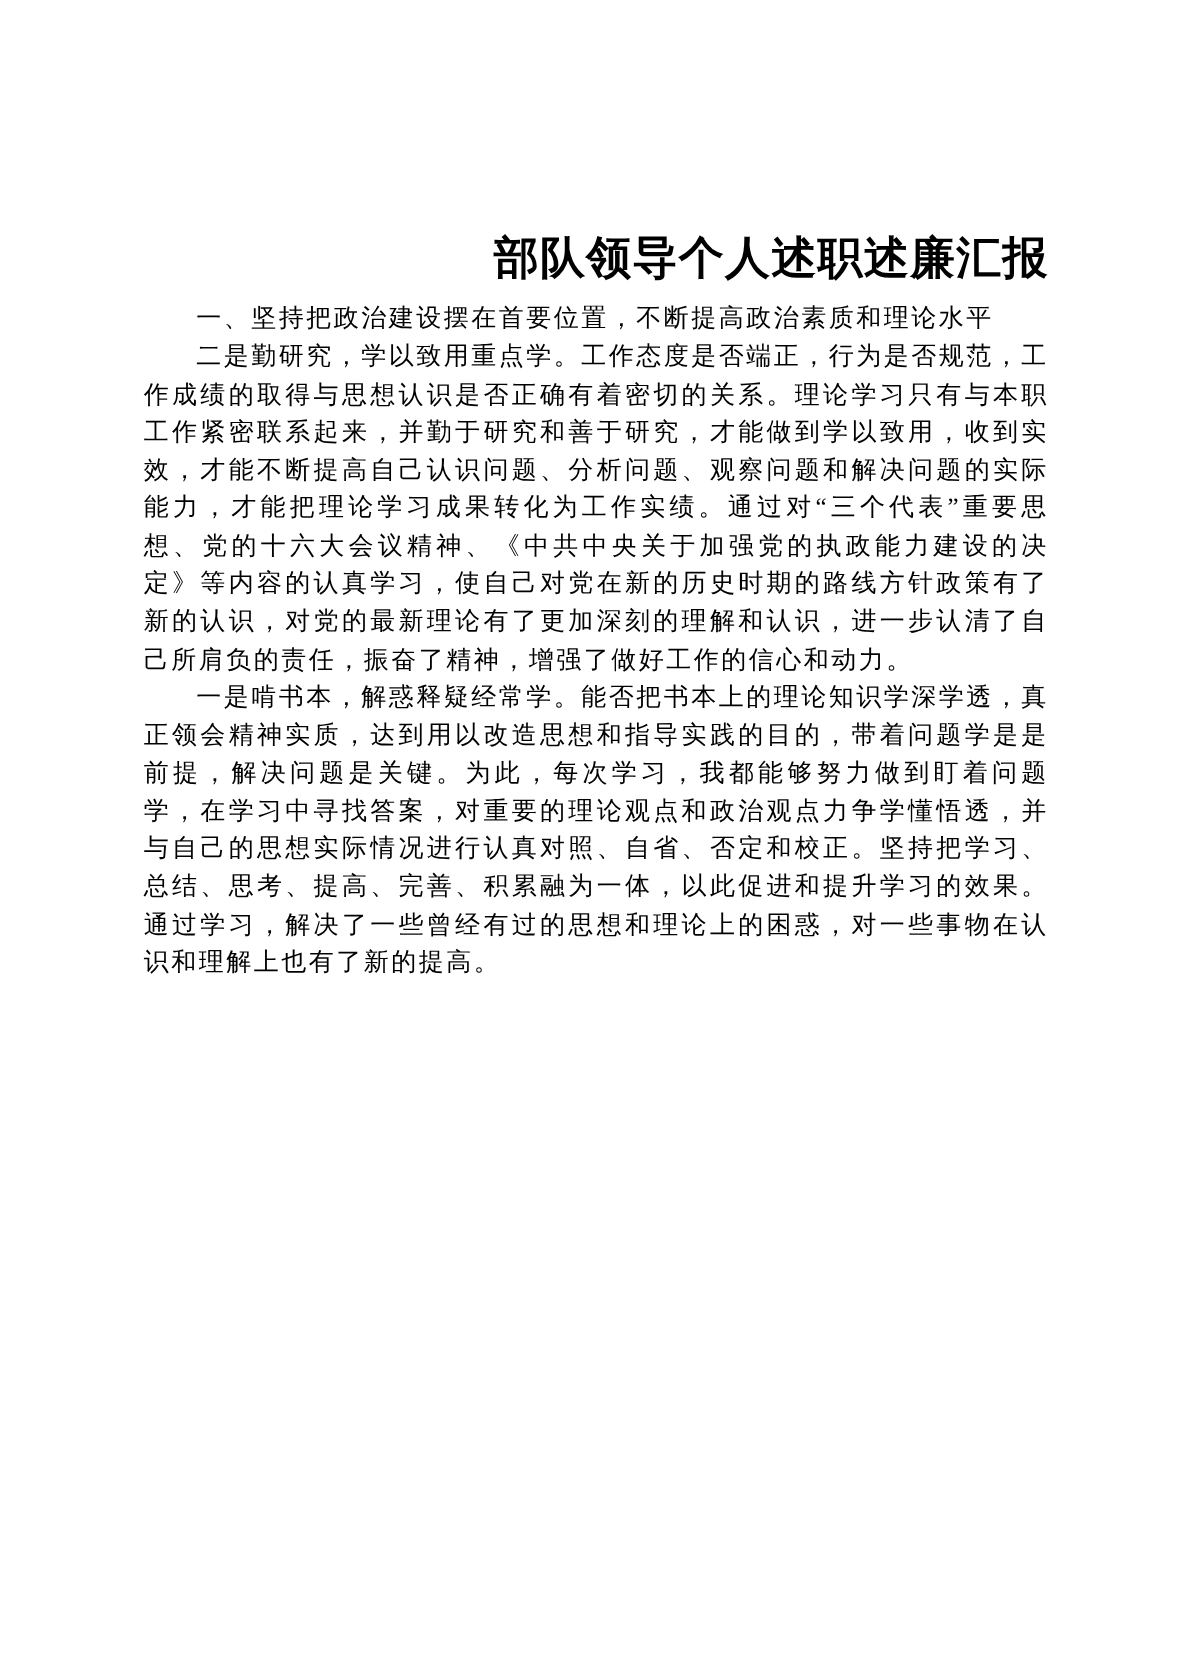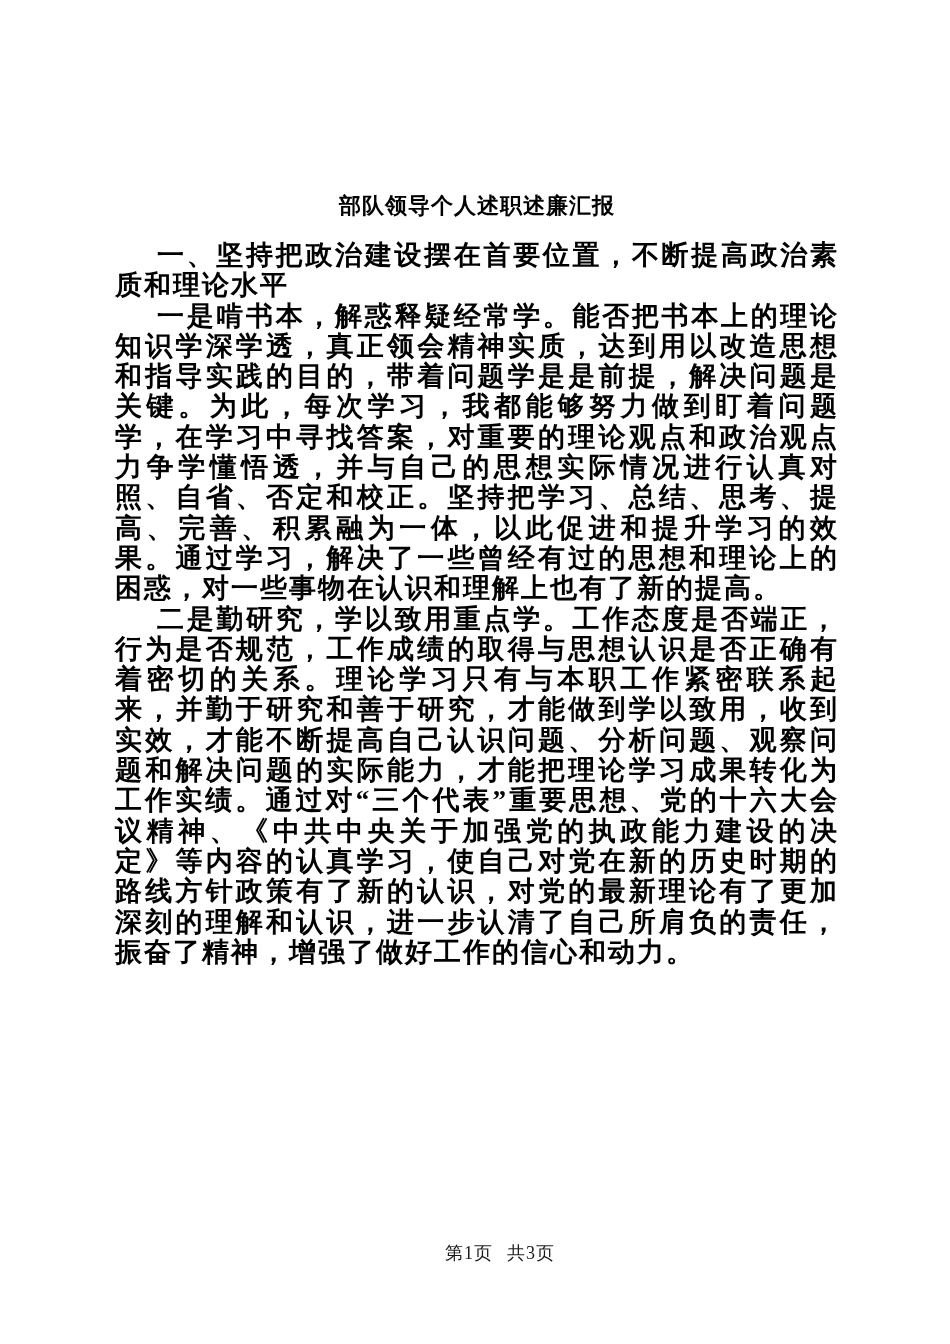--- a/index.html
+++ b/index.html
@@ -15,45 +15,44 @@
     overflow: hidden;
     font-family: "Liberation Serif", "DejaVu Serif", serif;
     color: #000000;
   }
   .doc-title {
     position: absolute;
     top: 184px;
     left: 115px;
     width: 724px;
     margin: 0;
-    text-align: center;
+    text-align: right;
     font-family: "Liberation Serif", "DejaVu Serif", serif;
-    font-size: 22px;
+    font-size: 36px;
     font-weight: bold;
     letter-spacing: 1px;
     line-height: 44px;
     white-space: nowrap;
   }
   .doc-body {
     position: absolute;
     top: 240px;
     left: 115px;
     width: 724px;
   }
   .doc-body p {
     margin: 0;
     padding: 0;
-    font-size: 27px;
+    font-size: 20px;
     line-height: 30.3px;
     letter-spacing: 2px;
     text-indent: 42px;
     text-align: justify;
     text-justify: inter-ideograph;
     word-break: break-all;
-    font-weight: bold;
   }
   .page-footer {
     position: absolute;
     top: 1241px;
     left: 0;
     width: 100%;
     text-align: center;
     padding-left: 50px;
     box-sizing: border-box;
     font-size: 18px;
@@ -69,21 +68,18 @@
 </style>
 </head>
 <body>
 
 <div class="page">
 
   <h1 class="doc-title">部队领导个人述职述廉汇报</h1>
 
   <div class="doc-body">
     <p>一、坚持把政治建设摆在首要位置，不断提高政治素质和理论水平</p>
+    <p>二是勤研究，学以致用重点学。工作态度是否端正，行为是否规范，工作成绩的取得与思想认识是否正确有着密切的关系。理论学习只有与本职工作紧密联系起来，并勤于研究和善于研究，才能做到学以致用，收到实效，才能不断提高自己认识问题、分析问题、观察问题和解决问题的实际能力，才能把理论学习成果转化为工作实绩。通过对“三个代表”重要思想、党的十六大会议精神、《中共中央关于加强党的执政能力建设的决定》等内容的认真学习，使自己对党在新的历史时期的路线方针政策有了新的认识，对党的最新理论有了更加深刻的理解和认识，进一步认清了自己所肩负的责任，振奋了精神，增强了做好工作的信心和动力。</p>
     <p>一是啃书本，解惑释疑经常学。能否把书本上的理论知识学深学透，真正领会精神实质，达到用以改造思想和指导实践的目的，带着问题学是是前提，解决问题是关键。为此，每次学习，我都能够努力做到盯着问题学，在学习中寻找答案，对重要的理论观点和政治观点力争学懂悟透，并与自己的思想实际情况进行认真对照、自省、否定和校正。坚持把学习、总结、思考、提高、完善、积累融为一体，以此促进和提升学习的效果。通过学习，解决了一些曾经有过的思想和理论上的困惑，对一些事物在认识和理解上也有了新的提高。</p>
-    <p>二是勤研究，学以致用重点学。工作态度是否端正，行为是否规范，工作成绩的取得与思想认识是否正确有着密切的关系。理论学习只有与本职工作紧密联系起来，并勤于研究和善于研究，才能做到学以致用，收到实效，才能不断提高自己认识问题、分析问题、观察问题和解决问题的实际能力，才能把理论学习成果转化为工作实绩。通过对“三个代表”重要思想、党的十六大会议精神、《中共中央关于加强党的执政能力建设的决定》等内容的认真学习，使自己对党在新的历史时期的路线方针政策有了新的认识，对党的最新理论有了更加深刻的理解和认识，进一步认清了自己所肩负的责任，振奋了精神，增强了做好工作的信心和动力。</p>
   </div>
 
-  <div class="page-footer">
-    <span class="footer-part">第1页</span><span class="footer-part">共3页</span>
-  </div>
 
 </div>
 
 </body></html>

